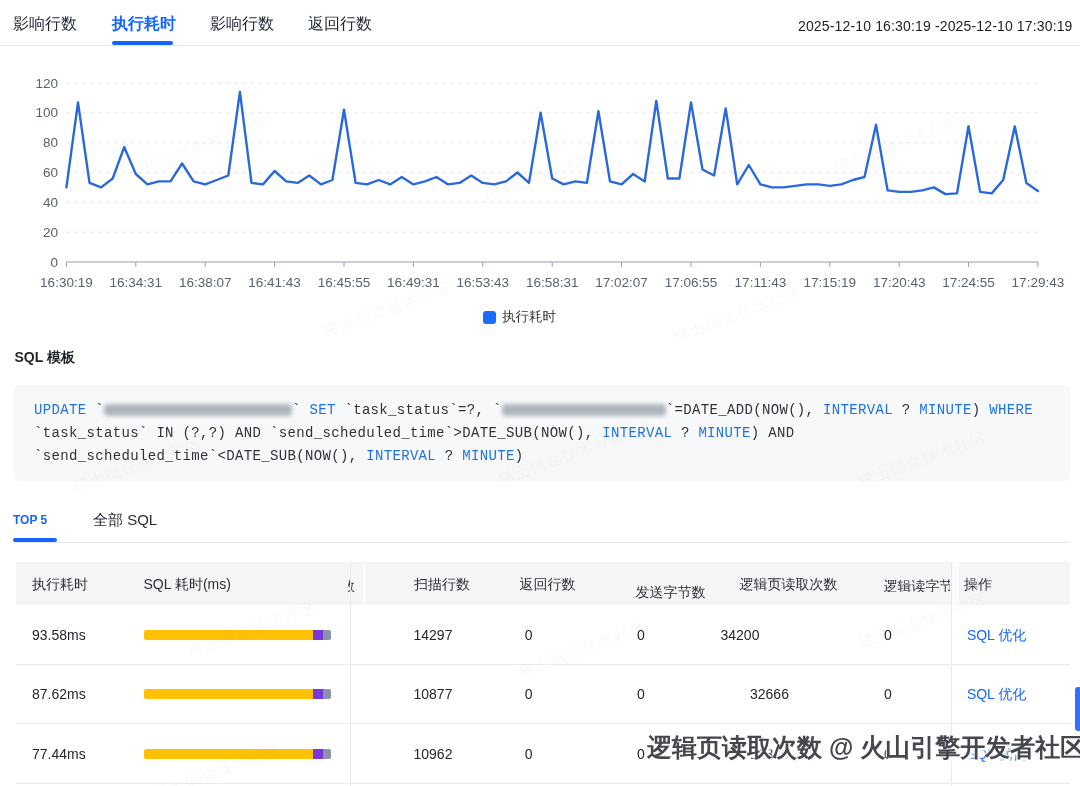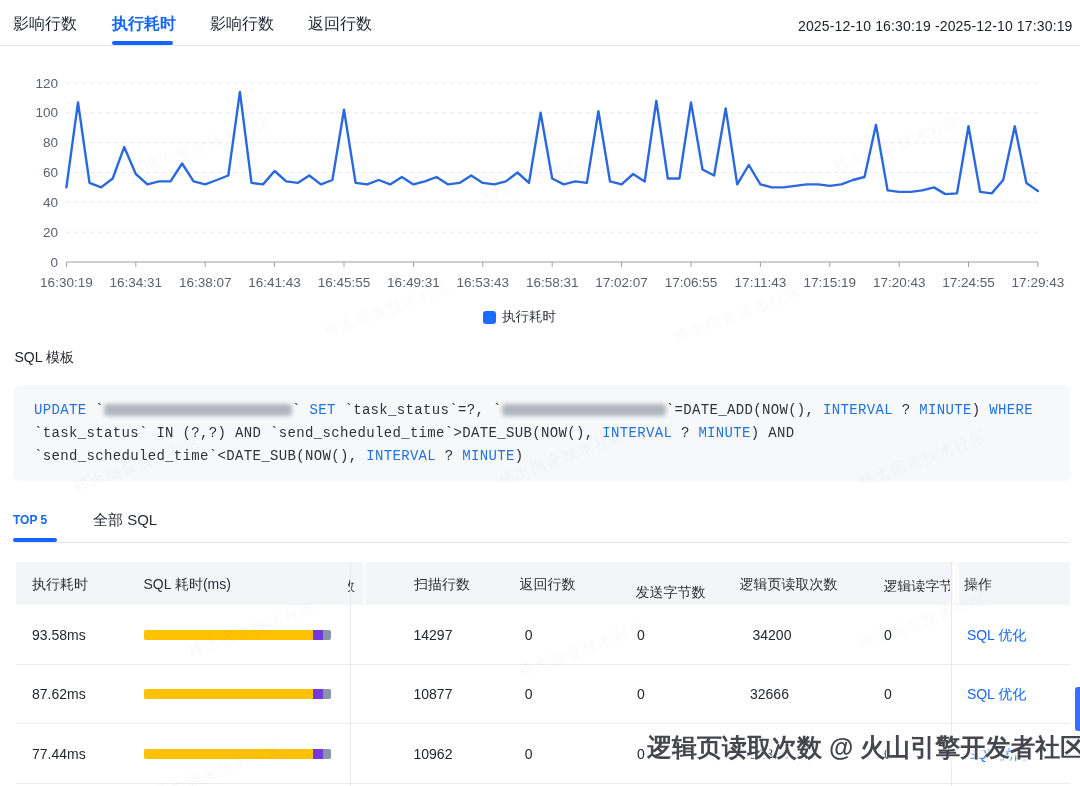--- a/index.html
+++ b/index.html
@@ -69,21 +69,21 @@
 <text x="829.8" y="286.5" text-anchor="middle" class="axt">17:15:19</text>
 <text x="899.2" y="286.5" text-anchor="middle" class="axt">17:20:43</text>
 <text x="968.5" y="286.5" text-anchor="middle" class="axt">17:24:55</text>
 <text x="1037.9" y="286.5" text-anchor="middle" class="axt">17:29:43</text>
 <polyline points="66.4,187.4 78.0,102.4 89.5,182.9 101.1,187.4 112.7,178.5 124.2,147.1 135.8,174.0 147.4,184.4 158.9,181.4 170.5,181.4 182.1,163.5 193.6,181.4 205.2,184.4 216.8,180.0 228.3,175.5 239.9,91.9 251.5,182.9 263.0,184.4 274.6,171.0 286.2,181.4 297.7,182.9 309.3,175.5 320.9,184.4 332.4,180.0 344.0,109.8 355.6,182.9 367.1,184.4 378.7,180.0 390.2,184.4 401.8,177.0 413.4,184.4 424.9,181.4 436.5,177.0 448.1,184.4 459.6,182.9 471.2,175.5 482.8,182.9 494.3,184.4 505.9,181.4 517.5,172.5 529.0,182.9 540.6,112.8 552.2,178.5 563.7,184.4 575.3,181.4 586.9,182.9 598.4,111.3 610.0,181.4 621.6,184.4 633.1,174.0 644.7,181.4 656.3,100.9 667.8,178.5 679.4,178.5 691.0,102.4 702.5,169.5 714.1,175.5 725.7,108.4 737.2,184.4 748.8,165.0 760.4,184.4 771.9,187.4 783.5,187.4 795.1,185.9 806.6,184.4 818.2,184.4 829.8,185.9 841.3,184.4 852.9,180.0 864.5,177.0 876.0,124.8 887.6,190.4 899.2,191.9 910.7,191.9 922.3,190.4 933.9,187.4 945.4,194.1 957.0,193.4 968.5,126.3 980.1,191.9 991.7,193.4 1003.2,180.0 1014.8,126.3 1026.4,182.9 1037.9,191.1" fill="none" stroke="#2a68dd" stroke-width="2.4" stroke-linejoin="round" stroke-linecap="round"></polyline>
 </svg>
 
 <div class="abs" style="left:482.5px;top:310.5px;width:13.5px;height:13.5px;border-radius:3px;background:#1a6cff"></div>
 <div class="abs" style="left:502px;top:310px;font-size:13.5px;color:#31353b;line-height:14px">执行耗时</div>
 
-<div class="abs" style="left:14.5px;top:350px;font-size:14px;font-weight:400;color:#1d2129;line-height:15px">SQL 模板</div>
+<div class="abs" style="left:14.5px;top:350px;font-size:14px;font-weight:700;color:#1d2129;line-height:15px">SQL 模板</div>
 <div class="abs" style="left:14px;top:385px;width:1056px;height:95px;border-radius:6px;background:#f6f8fa;box-shadow:0 1px 2px rgba(0,0,0,0.04)"></div>
 <div class="abs" style="left:34px;top:399px;width:1010px;font-family:'Liberation Mono',monospace;font-size:14px;letter-spacing:.34px;line-height:22.8px;color:#2f3338;white-space:nowrap">
 <div><span class="kw">UPDATE</span> `<span class="blur" style="width:188px"></span>` <span class="kw">SET</span> `task_status`=?, `<span class="blur" style="width:164px"></span>`=DATE_ADD(NOW(), <span class="kw">INTERVAL</span> ? <span class="kw">MINUTE</span>) <span class="kw">WHERE</span></div>
 <div>`task_status` IN (?,?) AND `send_scheduled_time`&gt;DATE_SUB(NOW(), <span class="kw">INTERVAL</span> ? <span class="kw">MINUTE</span>) AND</div>
 <div>`send_scheduled_time`&lt;DATE_SUB(NOW(), <span class="kw">INTERVAL</span> ? <span class="kw">MINUTE</span>)</div>
 </div>
 
 <div class="abs" style="left:13px;top:512px;font-size:12px;font-weight:700;color:#1566ff;line-height:16px">TOP 5</div>
 <div class="abs" style="left:93px;top:512px;font-size:15px;color:#272c35;line-height:16px">全部 SQL</div>
 <div class="abs" style="left:14px;top:541.5px;width:1056px;height:1px;background:#e5e6eb"></div>
@@ -112,21 +112,21 @@
 
   <div class="abs cell" style="left:16.5px;top:66.5px">93.58ms</div>
   <div class="abs" style="left:128.1px;top:68.4px;width:187.5px;height:10px;border-radius:2px;overflow:hidden">
     <div class="abs" style="left:0;top:0;width:169.5px;height:10px;background:#ffc102"></div>
     <div class="abs" style="left:169.5px;top:0;width:9.6px;height:10px;background:#7638dd"></div>
     <div class="abs" style="left:179.1px;top:0;width:8.4px;height:10px;background:#8b93ab"></div>
   </div>
   <div class="abs cell" style="left:398px;top:66.5px">14297</div>
   <div class="abs cell" style="left:509.3px;top:66.5px">0</div>
   <div class="abs cell" style="left:621.5px;top:66.5px">0</div>
-  <div class="abs cell" style="left:737px;top:66.5px">34200</div>
+  <div class="abs cell" style="left:705px;top:66.5px">34200</div>
   <div class="abs cell" style="left:868.5px;top:66.5px">0</div>
   <div class="abs cell" style="left:951.4px;top:66.5px;color:#1566ff">SQL 优化</div>
 
   <div class="abs cell" style="left:16.5px;top:125.8px">87.62ms</div>
   <div class="abs" style="left:128.1px;top:127.6px;width:187.5px;height:10px;border-radius:2px;overflow:hidden">
     <div class="abs" style="left:0;top:0;width:169.5px;height:10px;background:#ffc102"></div>
     <div class="abs" style="left:169.5px;top:0;width:9.6px;height:10px;background:#7638dd"></div>
     <div class="abs" style="left:179.1px;top:0;width:8.4px;height:10px;background:#8b93ab"></div>
   </div>
   <div class="abs cell" style="left:398px;top:125.8px">10877</div>

